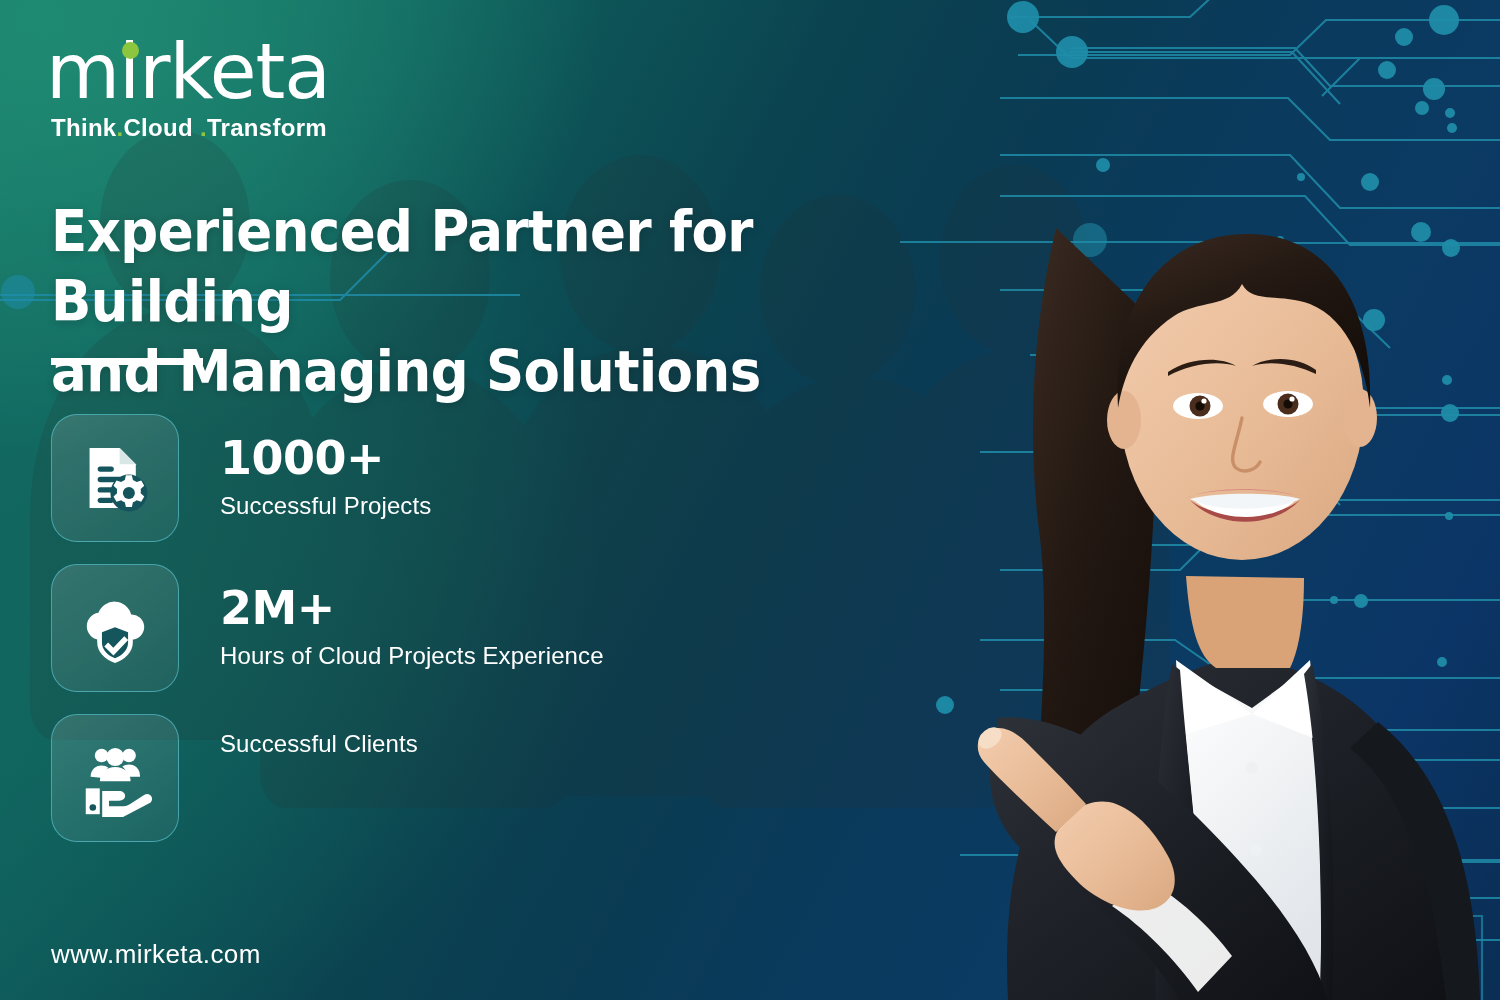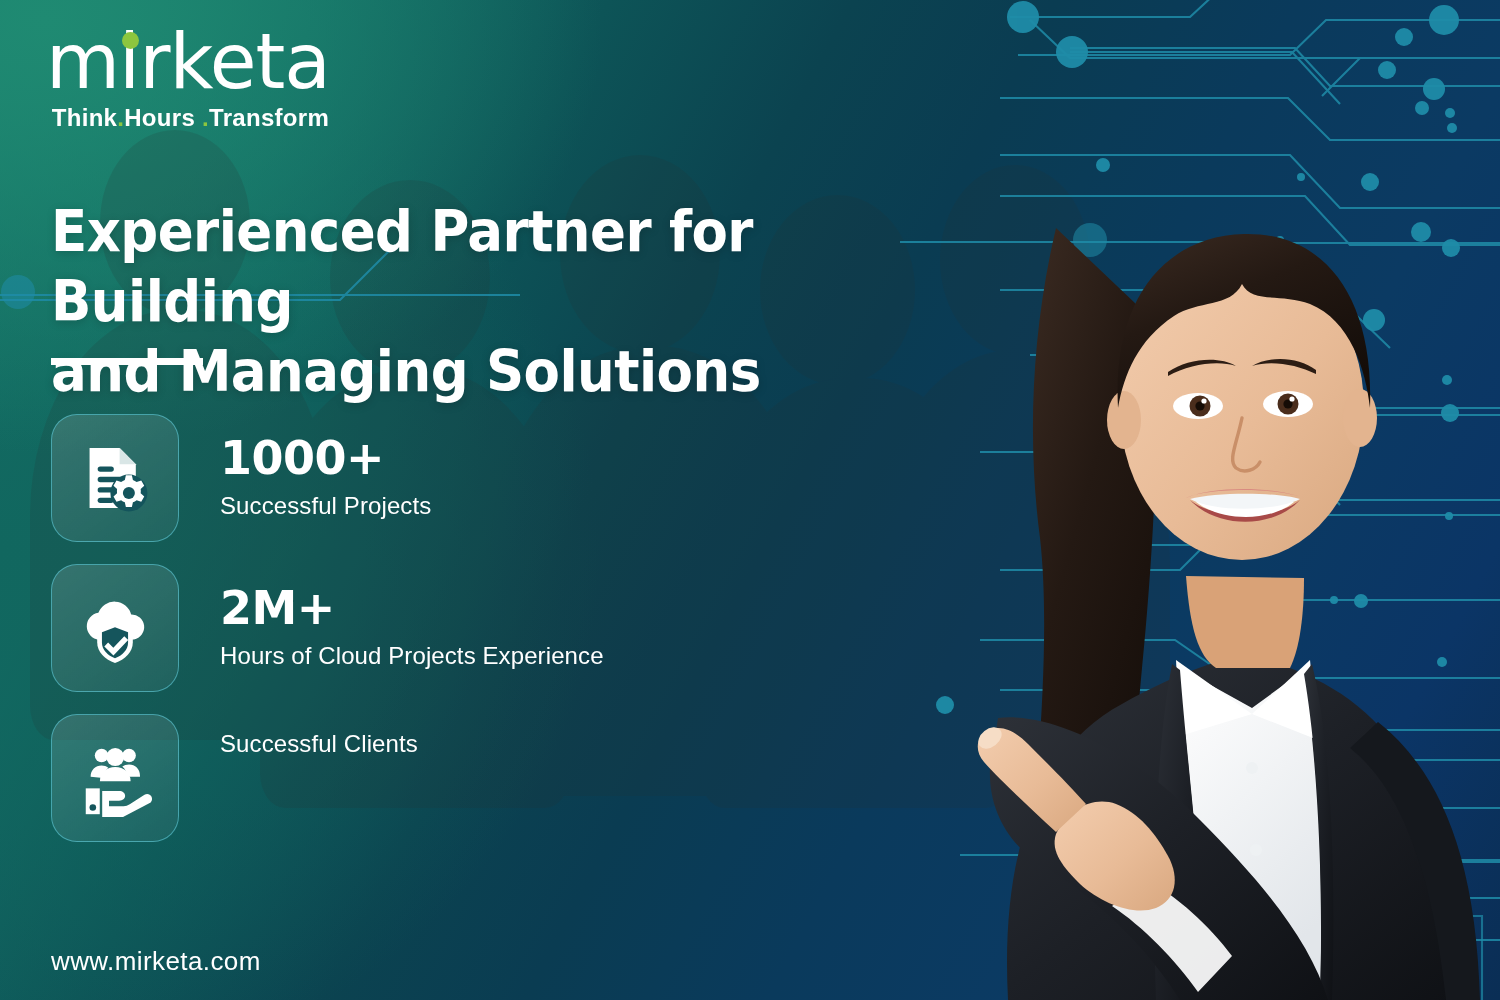--- a/index.html
+++ b/index.html
@@ -40,21 +40,21 @@
   .circuit{ position:absolute; inset:0; pointer-events:none; }
   .glow-dot{
     position:absolute; width:54px; height:54px; border-radius:50%;
     background:radial-gradient(circle, #49c8ff 0%, rgba(40,150,255,.55) 32%, rgba(20,90,190,0) 72%);
   }
 
   
   .person{ position:absolute; left:880px; top:108px; width:620px; height:892px; }
 
   
-  .logo-block{ position:absolute; left:46px; top:26px;text-align:center; }
+  .logo-block{ position:absolute; left:46px; top:36px; }
   .logo-word{
     font-size:76px; font-weight:400; color:#ffffff; letter-spacing:-1px;
     line-height:.95; font-family:"DejaVu Sans", sans-serif;
     position:relative; display:inline-block;
   }
   .logo-dot{
     position:absolute; left:76px; top:6px;
     width:17px; height:17px; border-radius:50%; background:#8CC63F;
   }
   .logo-tag{
@@ -96,21 +96,21 @@
   }
   .stat-label{
     margin-top:10px;
     font-size:24px; font-weight:400; color:#ffffff;
     letter-spacing:.1px; white-space:nowrap;
   }
 
   
   .site-url{
     position:absolute; left:51px; top:939px;
-    font-size:26px; font-weight:400; color:#ffffff; letter-spacing:.4px;margin-top:7px;
+    font-size:26px; font-weight:400; color:#ffffff; letter-spacing:.4px;
   }
 </style>
 </head>
 <body>
 
 <div class="banner">
 
   <div class="ghost-people">
     <div class="gp gp-head" style="left:40px;  top:20px;  width:150px; height:185px;"></div>
     <div class="gp gp-body" style="left:-30px; top:200px; width:300px; height:430px;"></div>
@@ -300,21 +300,21 @@
       <path d="M470,640 C520,680 552,760 566,892 L600,892 C596,742 556,660 498,614 Z" fill="#15181d"></path>
     </g>
   </svg>
 
   <div class="logo-block">
     <div class="logo-word">
       <span>mirketa</span>
       <span class="logo-dot"></span>
     </div>
     <div class="logo-tag">
-      <span>Think</span><span class="grn">.</span><span>Hours</span><span> </span><span class="grn">.</span><span>Transform</span>
+      <span>Think</span><span class="grn">.</span><span>Cloud</span><span> </span><span class="grn">.</span><span>Transform</span>
     </div>
   </div>
 
   <div class="headline">
     <div>Experienced Partner for Building</div>
     <div>and Managing Solutions</div>
   </div>
   <div class="rule"></div>
 
   <div class="stats">

